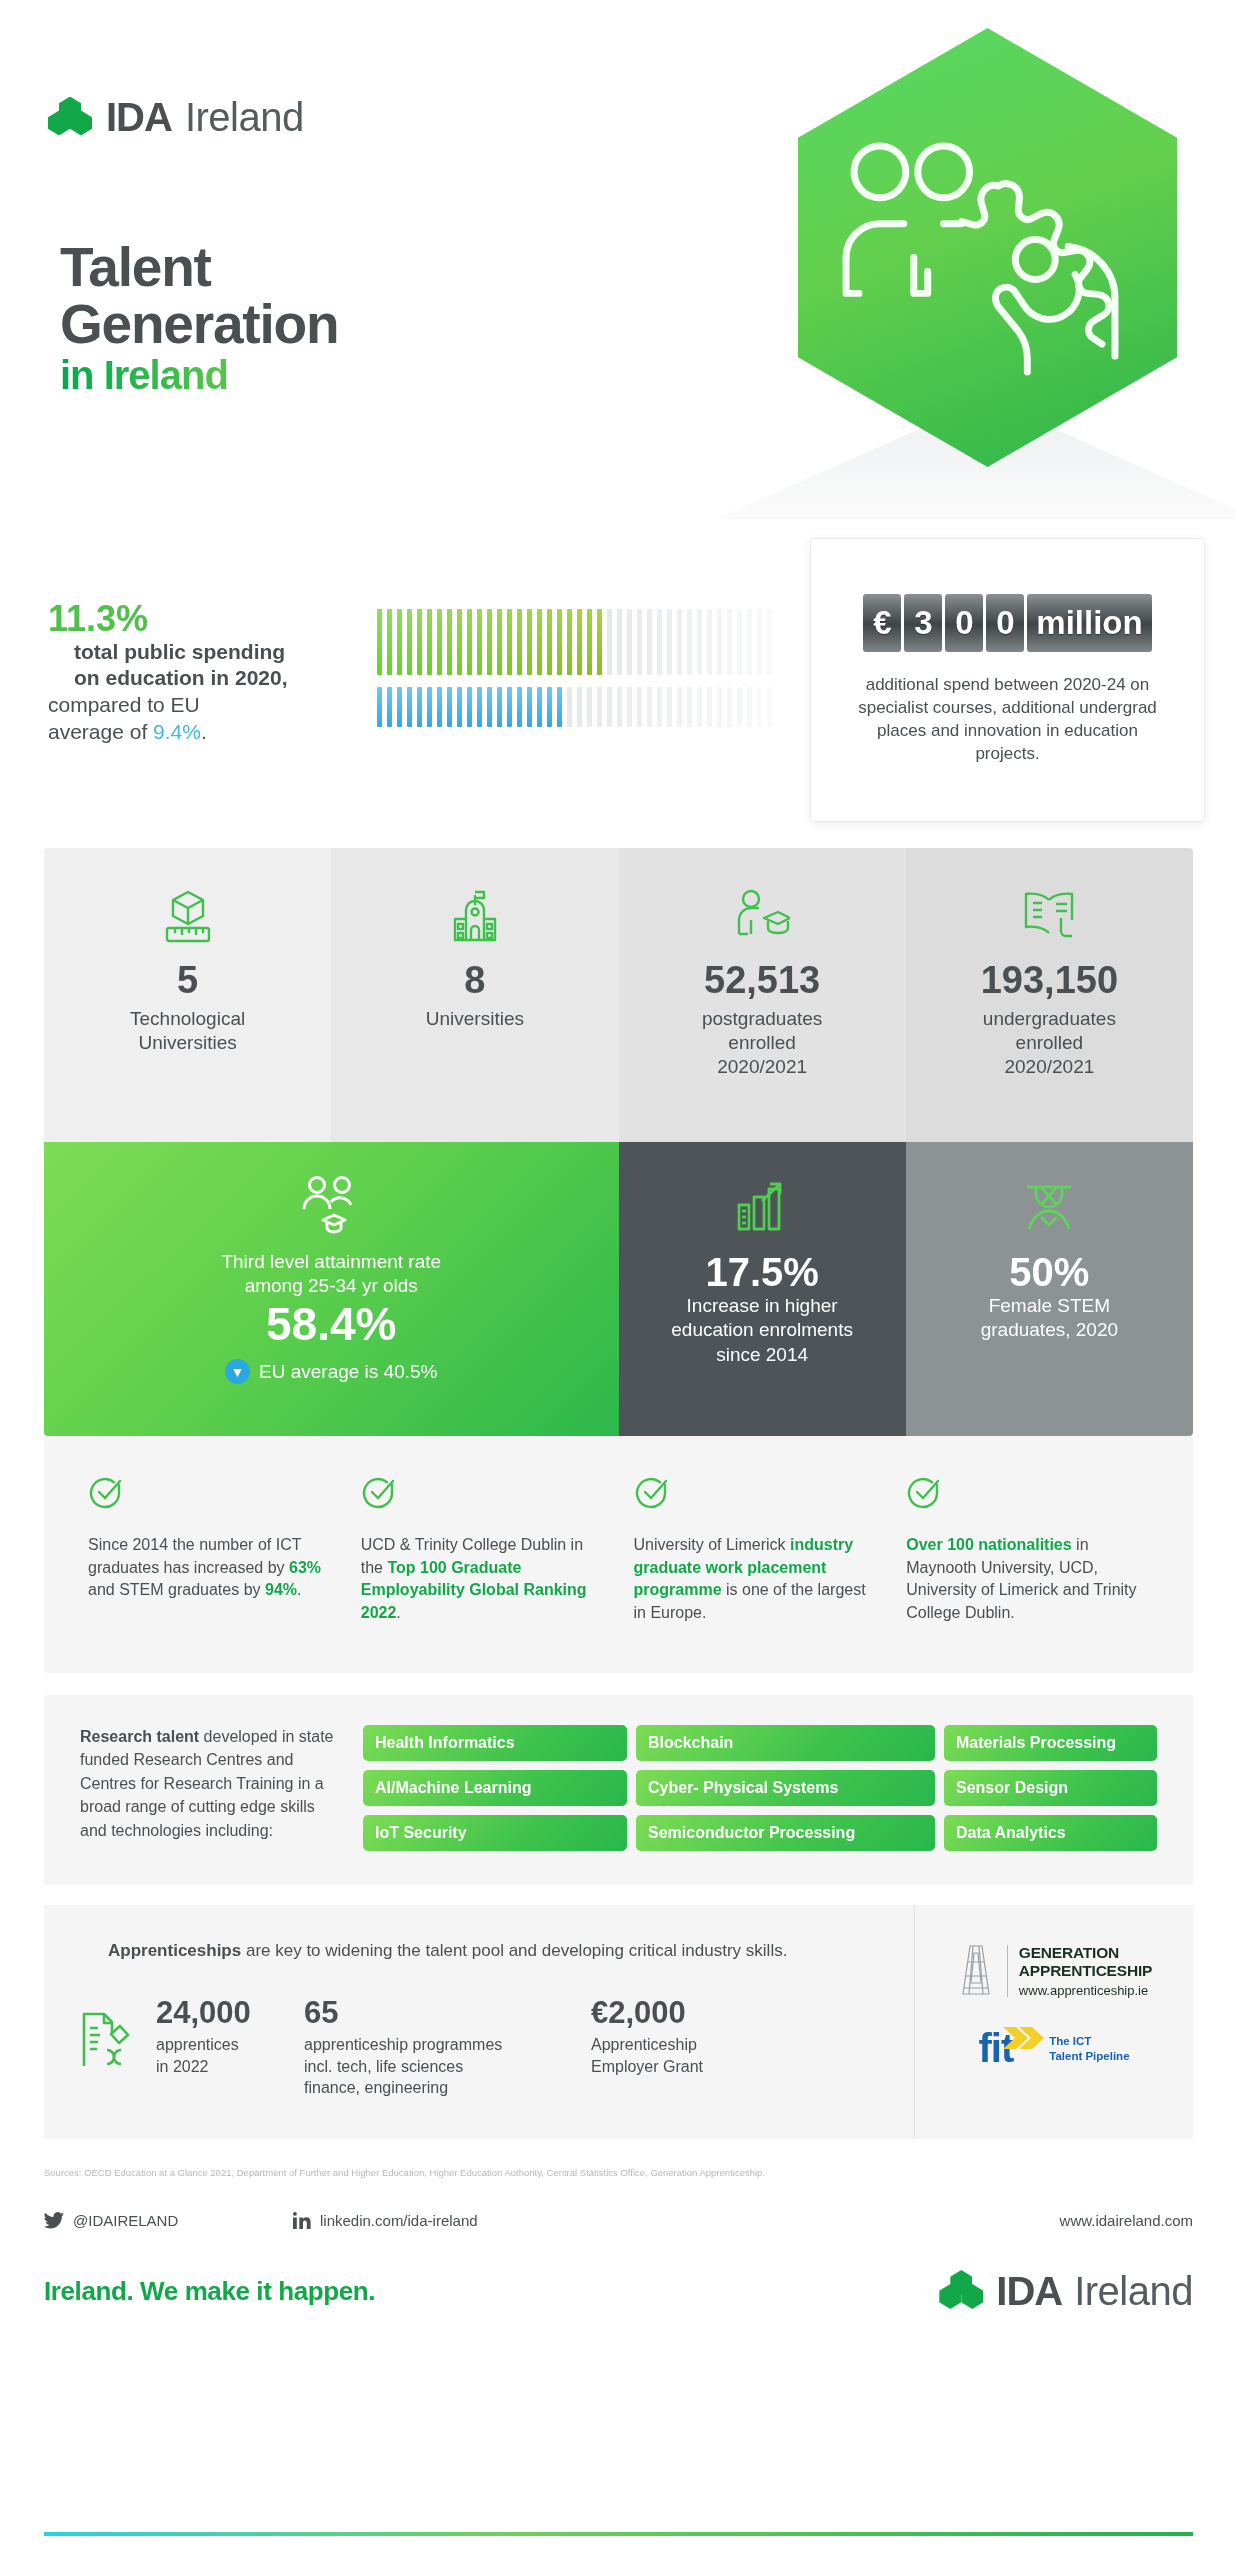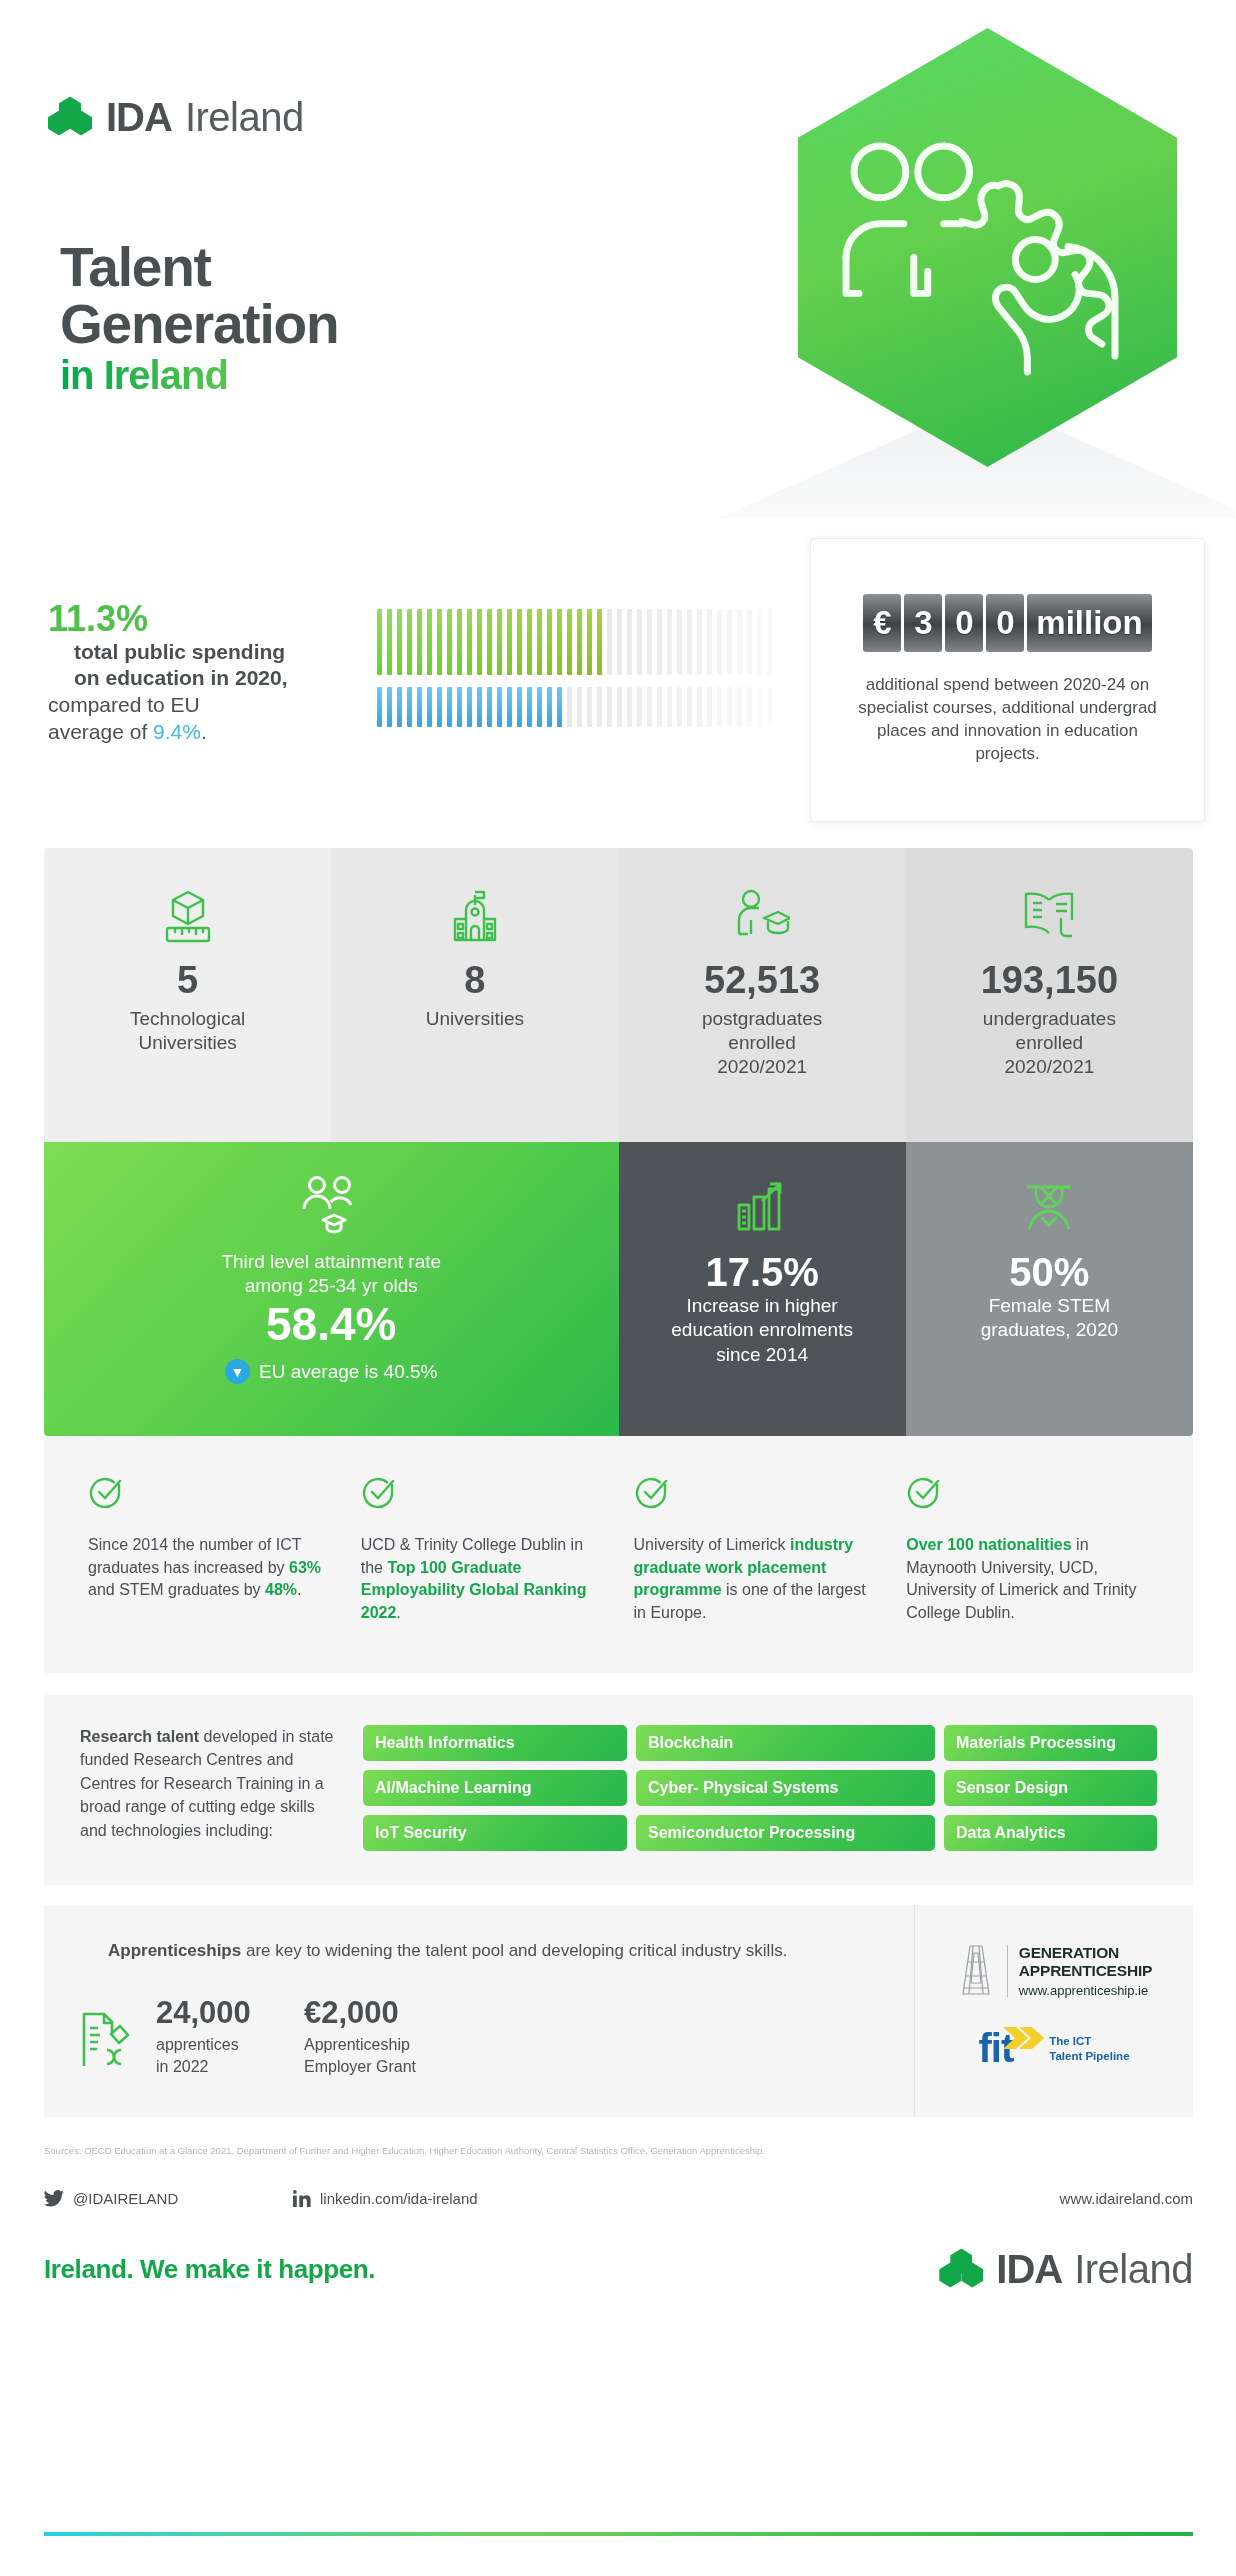--- a/index.html
+++ b/index.html
@@ -420,21 +420,21 @@
     </div>
   </div>
 </div>
 
 <div class="checks" id="checks">
     <div class="chk">
       <div class="chk-icon"><svg width="34" height="34" viewBox="0 0 34 34" fill="none" stroke="#3fbf4c" stroke-width="2.4" stroke-linecap="round">
           <path d="M31 9v8a14 14 0 1 1-5-10.7"></path>
           <path d="M11 16l6 6L32 5"></path>
         </svg></div>
-      <div class="chk-text">Since 2014 the number of ICT graduates has increased by <b>63%</b> and STEM graduates by <b>48%</b>.</div>
+      <div class="chk-text">Since 2014 the number of ICT graduates has increased by <b>63%</b> and STEM graduates by <b>94%</b>.</div>
     </div>
     <div class="chk">
       <div class="chk-icon"><svg width="34" height="34" viewBox="0 0 34 34" fill="none" stroke="#3fbf4c" stroke-width="2.4" stroke-linecap="round">
           <path d="M31 9v8a14 14 0 1 1-5-10.7"></path>
           <path d="M11 16l6 6L32 5"></path>
         </svg></div>
       <div class="chk-text">UCD &amp; Trinity College Dublin in the <b>Top 100 Graduate Employability Global Ranking 2022</b>.</div>
     </div>
     <div class="chk">
       <div class="chk-icon"><svg width="34" height="34" viewBox="0 0 34 34" fill="none" stroke="#3fbf4c" stroke-width="2.4" stroke-linecap="round">
@@ -483,20 +483,24 @@
             <path d="M24 6v9h8"></path>
           <path d="M10 20h8M10 27h10M10 34h8M10 41h7"></path>
           <path d="M31 26l9-8 8 9-9 8z"></path>
           <path d="M27 42c4 0 7 3 7 7s3 7 7 7"></path>
           <path d="M41 42c-4 0-7 3-7 7s-3 7-7 7"></path>
         </svg>
       </div>
       <div class="astat a1">
         <div class="anum">24,000</div>
         <div class="alabel">apprentices<br>in 2022</div>
+      </div>
+      <div class="astat a2">
+        <div class="anum">65</div>
+        <div class="alabel">apprenticeship programmes<br>incl. tech, life sciences<br>finance, engineering</div>
       </div>
       <div class="astat a3">
         <div class="anum">€2,000</div>
         <div class="alabel">Apprenticeship<br>Employer Grant</div>
       </div>
     </div>
   </div>
 
   <div class="appr-right">
     <div class="ga-logo">

